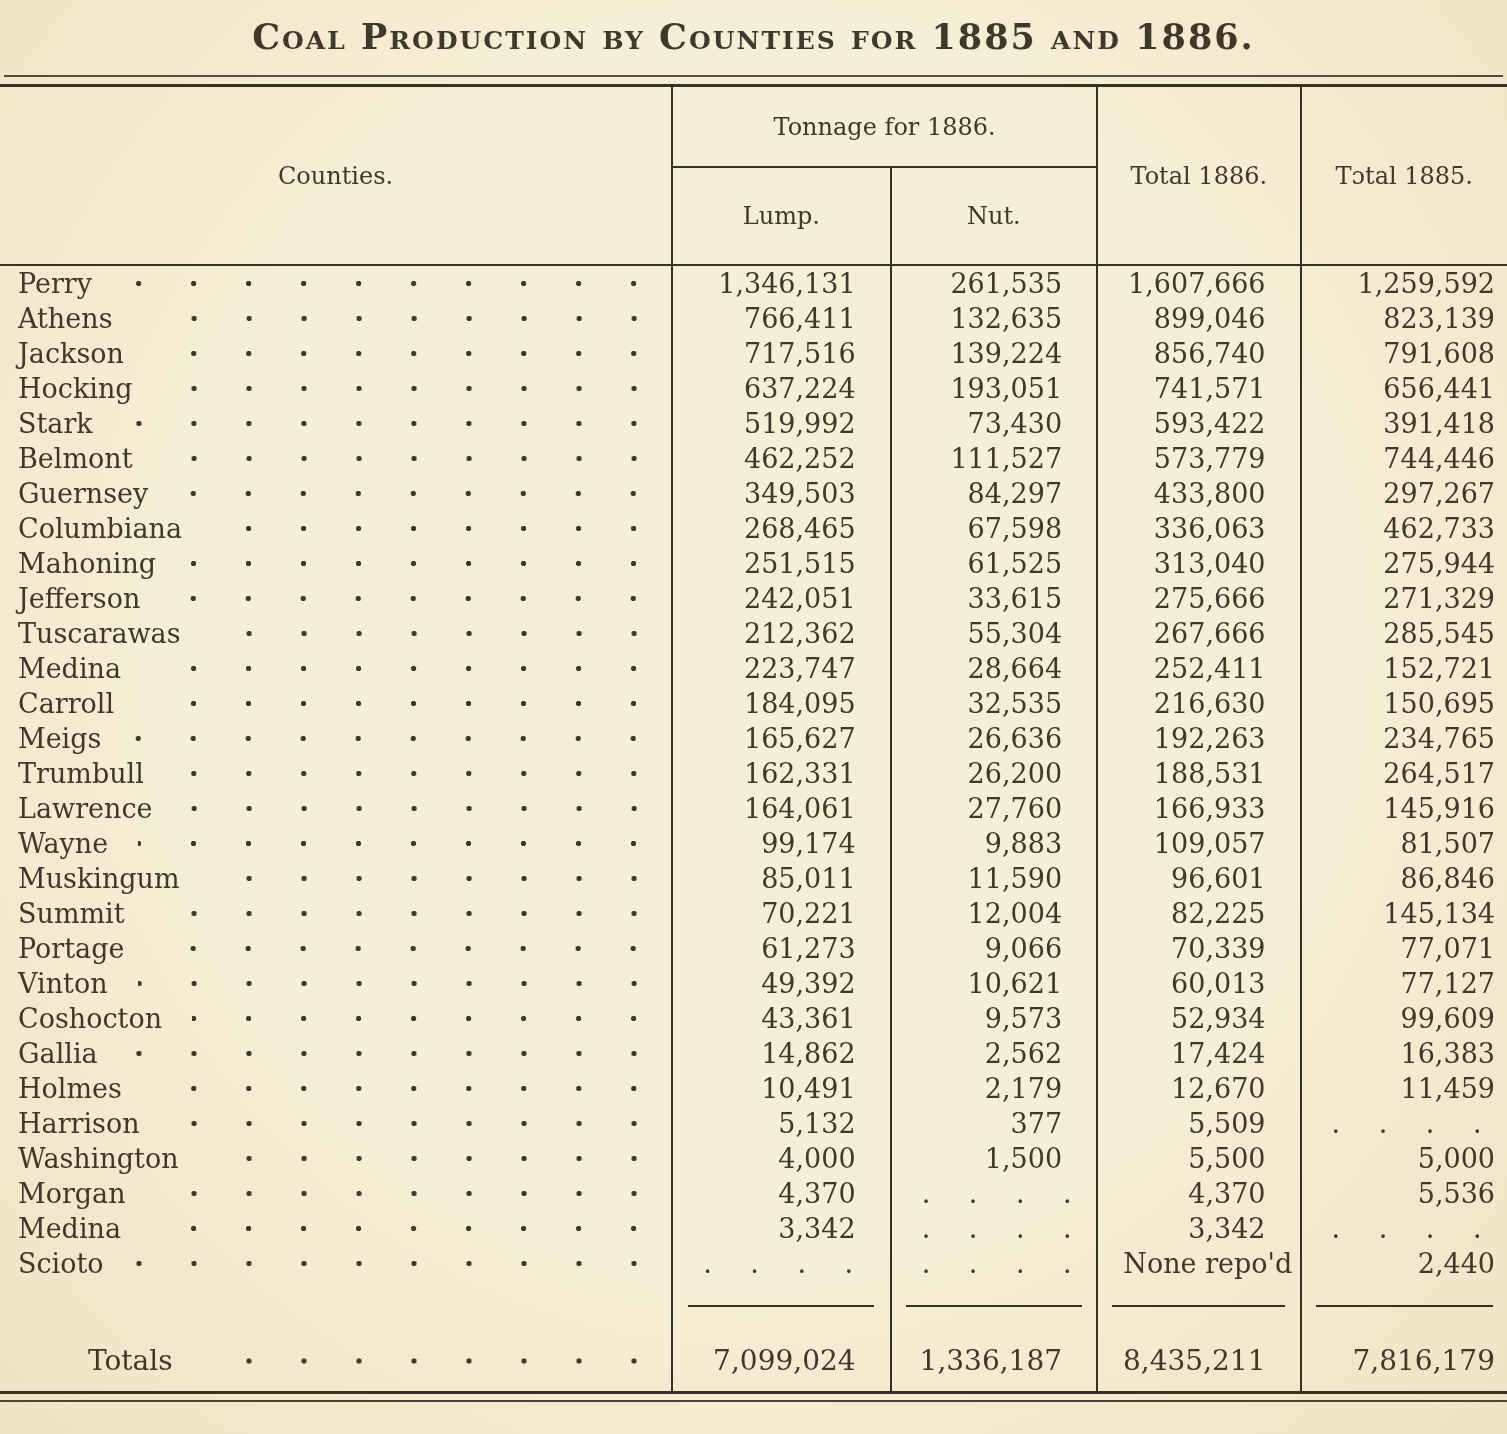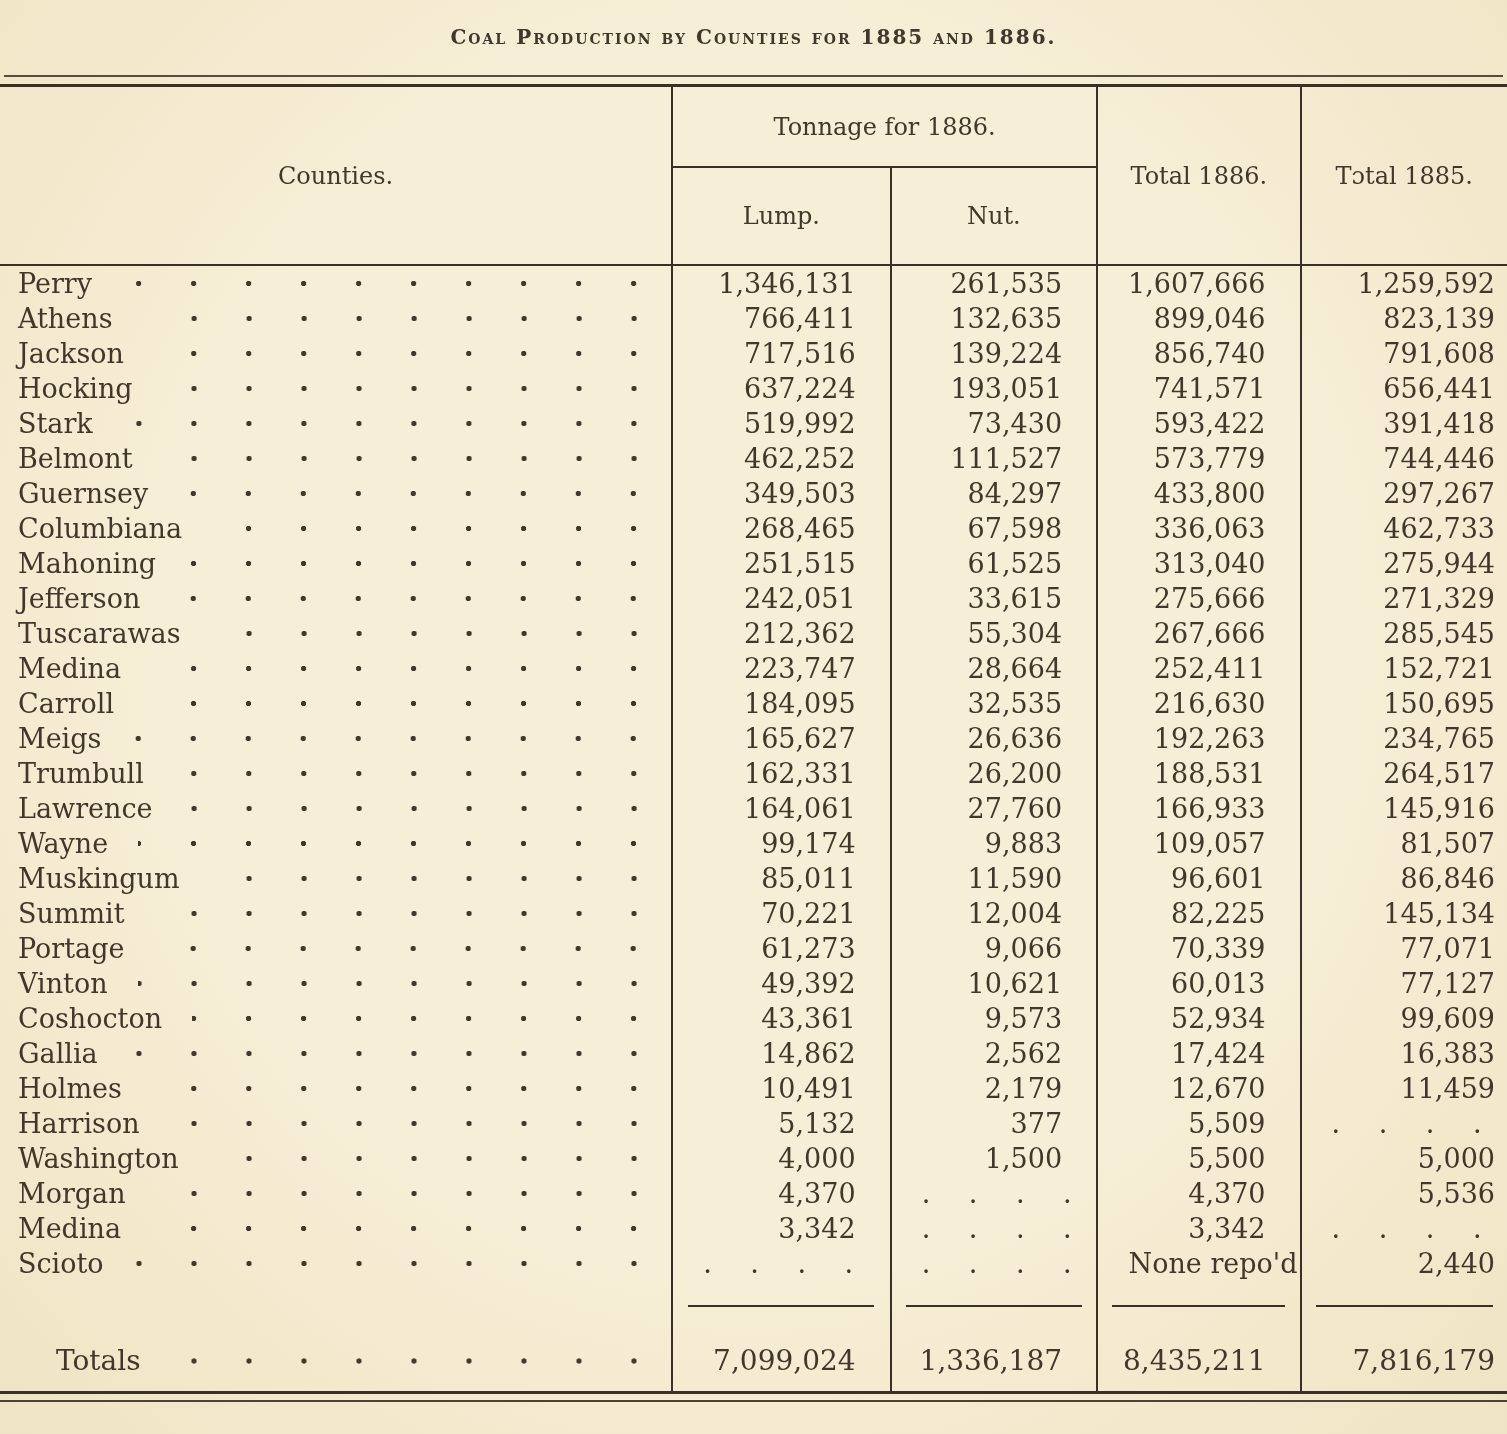--- a/index.html
+++ b/index.html
@@ -14,21 +14,21 @@
   }
   .page{
     position:relative;
     width:1507px;height:1434px;
     overflow:hidden;
     background:radial-gradient(ellipse at 50% 45%, #f6eed6 55%, #efe4c4 100%);
   }
   .doc-title{
     margin-top:14px;
     text-align:center;
-    font-size:20px;
+    font-size:35px;
     line-height:46px;
     font-variant:small-caps;
     letter-spacing:2px;
     font-weight:600;
   }
   .top-rule{height:0;border-top:2px solid var(--rule);}
   .rule-a{margin:15px 4px 0 4px;opacity:.85;}
   .rule-b{margin:7px 0 0 0;border-top-width:3px;}
   table.coal-table{
     width:100%;
@@ -75,36 +75,36 @@
     white-space:nowrap;
   }
   td.num-cell:nth-child(5){padding-right:12px;}
   .num-cell.dots{
     text-align:left;
     padding-left:30px;
     word-spacing:26px;
     letter-spacing:2px;
   }
   .num-cell.text-note{
-    text-align:right;
+    text-align:center;
     padding-left:20px;
     padding-right:2px;
   }
   .sep-row td{height:50px;}
   .partial-rule{
     width:86%;
     margin:0 auto;
     border-top:2px solid var(--rule);
   }
   .totals-row td{
     height:60px;
     line-height:60px;
     font-size:28px;
   }
-  .totals-cell{padding-left:56px;}
+  .totals-cell{padding-left:88px;}
   table.coal-table{border-bottom:3px solid var(--rule);}
   .bottom-rule{
     height:0;
     border-top:2px solid var(--rule);
     margin-top:6px;
     opacity:.9;
   }
 </style>
 </head>
 <body>

